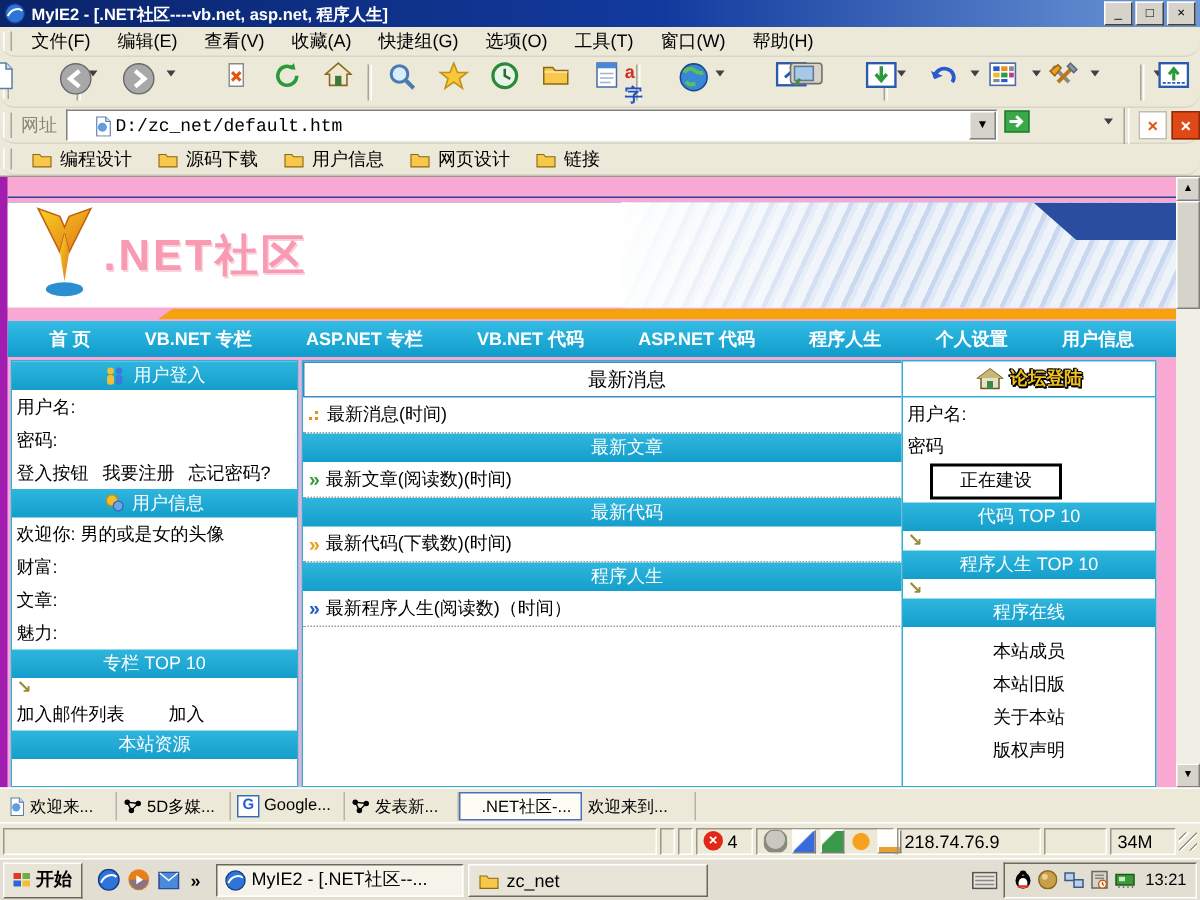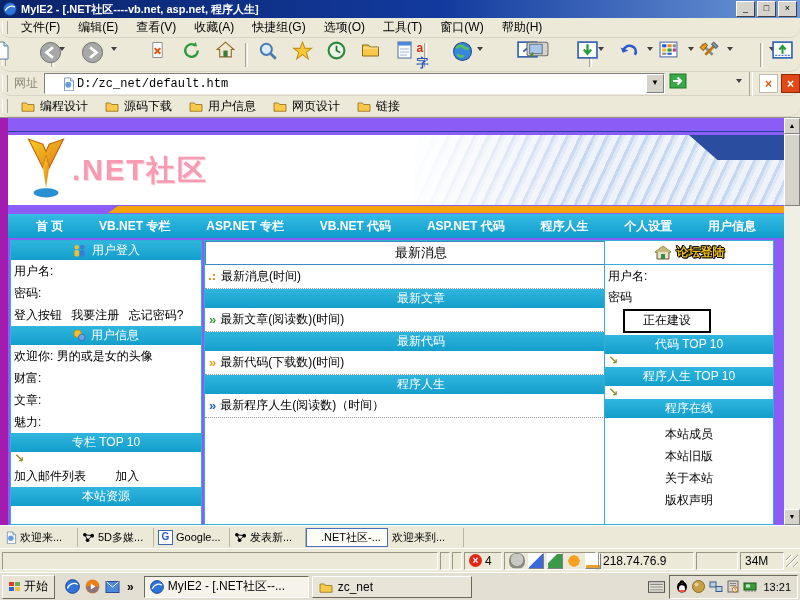--- a/index.html
+++ b/index.html
@@ -31,22 +31,22 @@
   .adrop{width:16px;height:17px;background:#d6d3ca;border:1px solid;border-color:#fff #808080 #808080 #fff;
     font-size:8px;text-align:center;line-height:16px;}
   .xbtn{width:17px;height:17px;margin-left:3px;display:flex;align-items:center;justify-content:center;
     font-weight:bold;font-size:12px;}
   .xbtn.x1{background:#fff;border:1px solid #c0bdb0;color:#e05810;}
   .xbtn.x2{background:#e04818;border:1px solid #902808;color:#fff;}
   .litem{display:flex;align-items:center;gap:4px;padding:0 8px;white-space:nowrap;}
   
   .content{position:absolute;top:117px;left:0;width:800px;height:408px;background:#fff;
     border-top:1px solid #9a9788;box-sizing:border-box;}
-  .pagebody{position:absolute;top:0;left:0;right:16px;bottom:0;background:#8b5cf6;overflow:hidden;
-    border-left:8px solid #a21caf;}
+  .pagebody{position:absolute;top:0;left:0;right:16px;bottom:0;background:#f9a8d4;overflow:hidden;
+    border-left:5px solid #a21caf;}
   .topline{position:absolute;top:13px;left:0;right:0;height:3px;border-top:1px solid #24439c;border-bottom:1px solid #24439c;}
   .pheader{position:absolute;top:17px;left:0;right:0;height:70px;background:#fff;}
   .kb{position:absolute;top:0;right:0;width:370px;height:70px;
     background:linear-gradient(100deg,#fff 0%,rgba(255,255,255,0) 45%),
       repeating-linear-gradient(115deg,#eef3fa 0 6px,#c9d7ee 6px 9px,#dfe8f6 9px 12px);}
   .kb::after{content:"";position:absolute;top:0;right:0;width:95px;height:25px;background:#2a4da0;
     clip-path:polygon(0 0,100% 0,100% 100%,30% 100%);}
   .logo{position:absolute;left:12px;top:2px;display:flex;align-items:flex-start;}
   .logotext{font-size:29px;font-weight:bold;color:#f79ab2;letter-spacing:2px;margin-top:14px;
     text-shadow:1px 1px 0 #fbd2dc;}
@@ -99,21 +99,21 @@
     text-align:center;font-weight:bold;flex:none;}
   .sico{width:14px;height:14px;flex:none;border:1px solid transparent;}
   .sico.raised{border-color:#fff #808080 #808080 #fff;background:#f4f2ea;}
   .grip2{margin-left:auto;width:12px;height:12px;flex:none;
     background:repeating-linear-gradient(135deg,transparent 0 3px,#9a9788 3px 4px,#fff 4px 5px);}
   
   .taskbar{position:absolute;top:572px;left:0;width:800px;height:28px;background:#e2dfd2;
     border-top:1px solid #fff;display:flex;align-items:center;padding:0 2px;box-sizing:border-box;}
   .raised{border:1px solid;border-color:#fff #6a6a5a #6a6a5a #fff;background:#e8e5d8;}
   .sunken{border:1px solid;border-color:#6a6a5a #fff #fff #6a6a5a;background:#f5f3ea;}
-  .startbtn{height:22px;display:flex;align-items:center;gap:4px;padding:0 6px;font-weight:normal;}
+  .startbtn{height:22px;display:flex;align-items:center;gap:4px;padding:0 6px;font-weight:bold;}
   .flag{display:grid;grid-template-columns:5px 5px;grid-template-rows:4px 4px;gap:1px;}
   .flag i{display:block;}
   .ql{display:flex;align-items:center;gap:5px;margin:0 6px;padding:0 4px;height:24px;}
   .chevq{font-weight:bold;font-size:12px;margin-left:2px;}
   .taskbtn{height:22px;display:flex;align-items:center;gap:4px;padding:0 5px;margin-right:3px;
     white-space:nowrap;overflow:hidden;box-sizing:border-box;}
   .tray{margin-left:auto;display:flex;align-items:center;gap:4px;}
   .traybox{height:22px;display:flex;align-items:center;gap:4px;padding:0 6px;
     border:1px solid;border-color:#6a6a5a #fff #fff #6a6a5a;}
   .clock{font-size:11px;margin-left:2px;}

